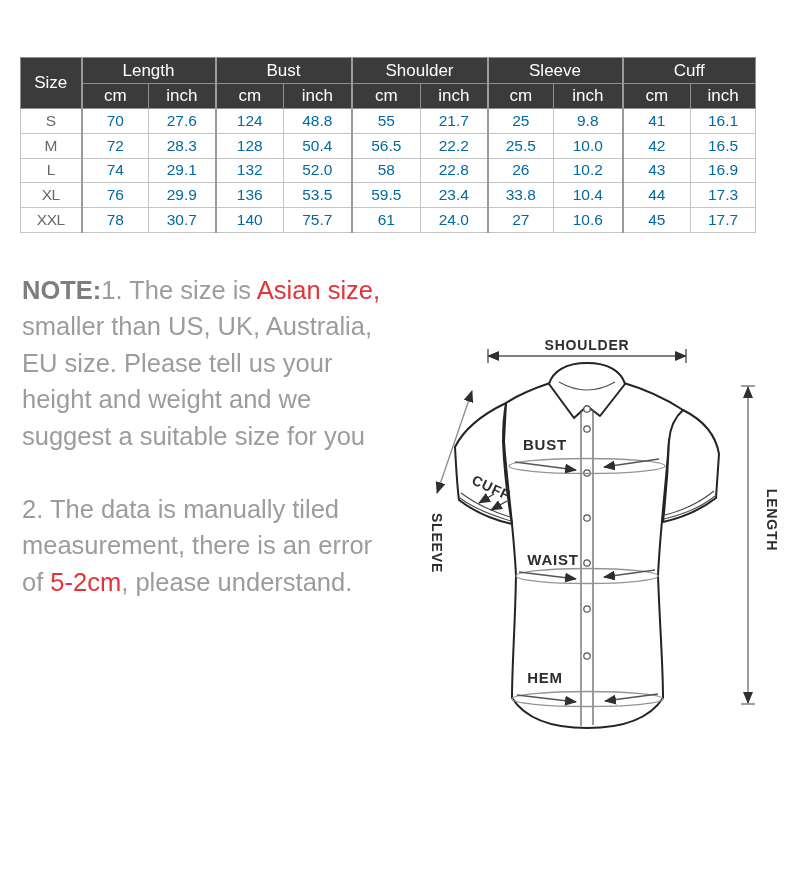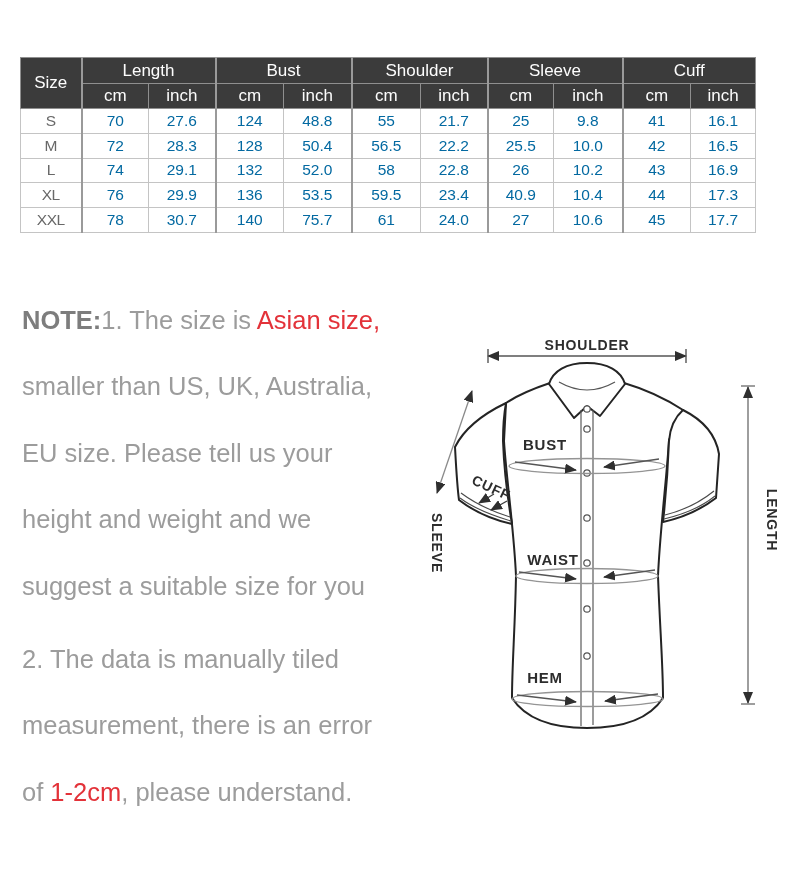--- a/index.html
+++ b/index.html
@@ -23,21 +23,21 @@
     background:#ffffff; color:#0369a1; font-size:15.5px; height:24.8px;
     border:1px solid #c4c4c4; text-align:center; vertical-align:middle;
   }
   table.size-table td.size { color:#686868; letter-spacing:-0.5px; }
   table.size-table .g { border-left:2px solid #9a9a9a; }
 
   
   .notes { position:absolute; left:22px; top:272px; width:436px;
     font-size:25.5px; line-height:36.4px; color:#9c9c9c; }
   .note-para { margin:0 0 37px 0; }
-  .note-line { white-space:nowrap;margin-top:30px; }
+  .note-line { white-space:nowrap; }
   .note-label { font-weight:bold; color:#7d7d7d; }
   .red { color:#e33239; }
 
   
   .diagram { position:absolute; left:415px; top:325px; width:375px; height:430px; }
   .meas-label { font-weight:bold; font-size:15px; fill:#2d2d2d; letter-spacing:0.8px; }
   .meas-label-sm { font-weight:bold; font-size:14px; fill:#2d2d2d; letter-spacing:0.8px; }
 </style>
 </head>
 <body>
@@ -120,21 +120,21 @@
       <td>16.9</td>
     </tr>
     <tr>
       <td class="size">XL</td>
       <td class="g">76</td>
       <td>29.9</td>
       <td class="g">136</td>
       <td>53.5</td>
       <td class="g">59.5</td>
       <td>23.4</td>
-      <td class="g">40.9</td>
+      <td class="g">33.8</td>
       <td>10.4</td>
       <td class="g">44</td>
       <td>17.3</td>
     </tr>
     <tr>
       <td class="size">XXL</td>
       <td class="g">78</td>
       <td>30.7</td>
       <td class="g">140</td>
       <td>75.7</td>
@@ -153,21 +153,21 @@
   <div class="note-para">
     <div class="note-line"><span class="note-label">NOTE:</span><span>1. The size is </span><span class="red">Asian size,</span></div>
     <div class="note-line">smaller than US, UK, Australia,</div>
     <div class="note-line">EU size. Please tell us your</div>
     <div class="note-line">height and weight and we</div>
     <div class="note-line">suggest a suitable size for you</div>
   </div>
   <div class="note-para">
     <div class="note-line">2. The data is manually tiled</div>
     <div class="note-line">measurement, there is an error</div>
-    <div class="note-line"><span>of </span><span class="red">1-2cm</span><span>, please understand.</span></div>
+    <div class="note-line"><span>of </span><span class="red">5-2cm</span><span>, please understand.</span></div>
   </div>
 </div>
 
 <svg class="diagram" viewBox="0 0 375 430">
   <defs>
     <marker id="ah" markerUnits="userSpaceOnUse" markerWidth="12" markerHeight="10" refX="11" refY="5" orient="auto-start-reverse">
       <path d="M0,0 L12,5 L0,10 Z" fill="#2f2f2f"></path>
     </marker>
   </defs>
 

